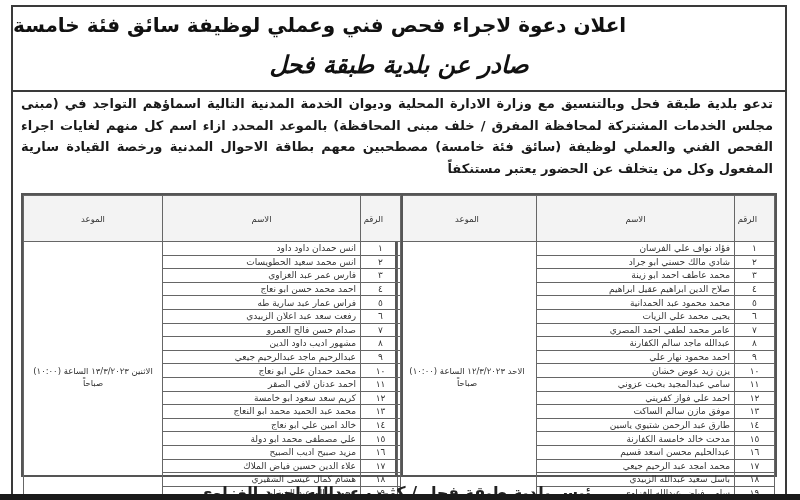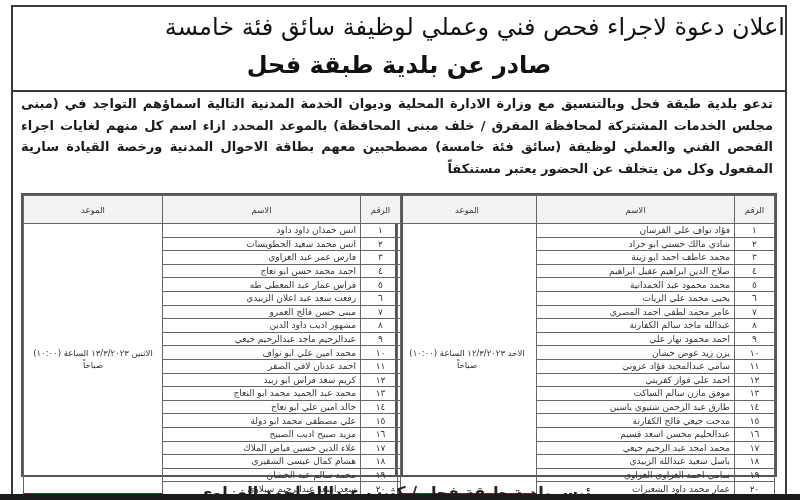--- a/index.html
+++ b/index.html
@@ -9,27 +9,27 @@
     font-family:"DejaVu Sans", sans-serif;
     position:relative;
   }
   .frame {
     position:absolute; left:11px; top:5px; width:776px; height:500px;
     border:2px solid #3a3a3a; border-bottom:none;
     background:#fff; box-sizing:border-box;
   }
   .title1 {
     position:absolute; left:0; right:0; top:6px;
-    text-align:right; direction:rtl;
-    font-size:24px; font-weight:normal; color:#111;
+    text-align:left; direction:rtl;
+    font-size:20px; font-weight:bold; color:#111;
   }
   .title2 {
     position:absolute; left:0; right:0; top:44px;
     text-align:center; direction:rtl;
-    font-size:24px; font-weight:bold; color:#111;
+    font-size:24px; font-weight:bold; color:#111;font-style:italic;
   }
   .title-rule {
     position:absolute; left:0; right:0; top:83px; border-top:2px solid #3a3a3a;
   }
   .body-text {
     position:absolute; left:8px; right:12px; top:86px;
     direction:rtl; text-align:justify;
     font-size:13px; font-weight:bold; line-height:21.5px; color:#1a1a1a;
   }
   .tables {
@@ -39,21 +39,21 @@
     position:absolute; top:0; border:2px solid #555; box-sizing:border-box; height:284px;
   }
   .tbl-right { right:0; width:382px; }
   .tbl-left { left:0; width:382px; border-left:2px solid #555; }
   table {
     width:100%; border-collapse:collapse; direction:rtl;
     font-size:9px; color:#333; table-layout:fixed;
   }
   th {
     background:#f3f3f3; font-weight:normal; height:11px; font-size:8.5px;
-    border:1px solid #666; padding:8px;
+    border:1px solid #666; padding:17px;
   }
   td { border:1px solid #666; height:12.6px; padding:0 4px; white-space:nowrap; overflow:hidden; }
   td.num { text-align:center; width:38px; }
   td.name { text-align:right; letter-spacing:0.5px;margin-left:28px; }
   td.appt { text-align:center; white-space:normal; font-size:8.5px; line-height:12px; border-bottom:4px solid #7f1d1d; }
   col.c-num { width:40px; }
   col.c-name { width:198px; }
   .footer {
     position:absolute; left:0; right:0; top:476px;
     direction:rtl; text-align:center;
@@ -124,53 +124,53 @@
             <tr>
               <td class="num">٩</td>
               <td class="name">احمد محمود نهار علي</td>
             </tr>
             <tr>
               <td class="num">١٠</td>
               <td class="name">يزن زيد عوض خشان</td>
             </tr>
             <tr>
               <td class="num">١١</td>
-              <td class="name">سامي عبدالمجيد فؤاد عزوني</td>
+              <td class="name">سامي عبدالمجيد بخيت عزوني</td>
             </tr>
             <tr>
               <td class="num">١٢</td>
               <td class="name">احمد علي فواز كفريني</td>
             </tr>
             <tr>
               <td class="num">١٣</td>
               <td class="name">موفق مازن سالم الساكت</td>
             </tr>
             <tr>
               <td class="num">١٤</td>
               <td class="name">طارق عبد الرحمن شتيوي ياسين</td>
             </tr>
             <tr>
               <td class="num">١٥</td>
-              <td class="name">مدحت جيعي فالح الكفارنة</td>
+              <td class="name">مدحت خالد خامسة الكفارنة</td>
             </tr>
             <tr>
               <td class="num">١٦</td>
               <td class="name">عبدالحليم محسن اسعد قسيم</td>
             </tr>
             <tr>
               <td class="num">١٧</td>
               <td class="name">محمد امجد عبد الرحيم جيعي</td>
             </tr>
             <tr>
               <td class="num">١٨</td>
               <td class="name">باسل سعيد عبدالله الزبيدي</td>
             </tr>
             <tr>
               <td class="num">١٩</td>
-              <td class="name">سامي احمد الغزاوي الغزاوي</td>
+              <td class="name">سامي فياض عبدالله الغزاوي</td>
             </tr>
             <tr>
               <td class="num">٢٠</td>
               <td class="name">عمار محمد داود الشعيرات</td>
             </tr>
           </tbody>
       </table>
     </div>
     <div class="tbl-wrap tbl-left">
       <table id="tbl-left">
@@ -199,49 +199,49 @@
             <tr>
               <td class="num">٣</td>
               <td class="name">فارس عمر عبد الغزاوي</td>
             </tr>
             <tr>
               <td class="num">٤</td>
               <td class="name">احمد محمد حسن ابو نعاج</td>
             </tr>
             <tr>
               <td class="num">٥</td>
-              <td class="name">فراس عمار عبد المعطي طه</td>
+              <td class="name">فراس عمار عبد سارية طه</td>
             </tr>
             <tr>
               <td class="num">٦</td>
               <td class="name">رفعت سعد عبد اعلان الزبيدي</td>
             </tr>
             <tr>
               <td class="num">٧</td>
-              <td class="name">مبنى حسن فالح العمرو</td>
+              <td class="name">صدام حسن فالح العمرو</td>
             </tr>
             <tr>
               <td class="num">٨</td>
               <td class="name">مشهور اديب داود الدين</td>
             </tr>
             <tr>
               <td class="num">٩</td>
               <td class="name">عبدالرحيم ماجد عبدالرحيم جيعي</td>
             </tr>
             <tr>
               <td class="num">١٠</td>
-              <td class="name">محمد امين علي ابو نواف</td>
+              <td class="name">محمد حمدان علي ابو نعاج</td>
             </tr>
             <tr>
               <td class="num">١١</td>
               <td class="name">احمد عدنان لافي الصقر</td>
             </tr>
             <tr>
               <td class="num">١٢</td>
-              <td class="name">كريم سعد فراس ابو زبيد</td>
+              <td class="name">كريم سعد سعود ابو خامسة</td>
             </tr>
             <tr>
               <td class="num">١٣</td>
               <td class="name">محمد عبد الحميد محمد ابو النعاج</td>
             </tr>
             <tr>
               <td class="num">١٤</td>
               <td class="name">خالد امين علي ابو نعاج</td>
             </tr>
             <tr>

